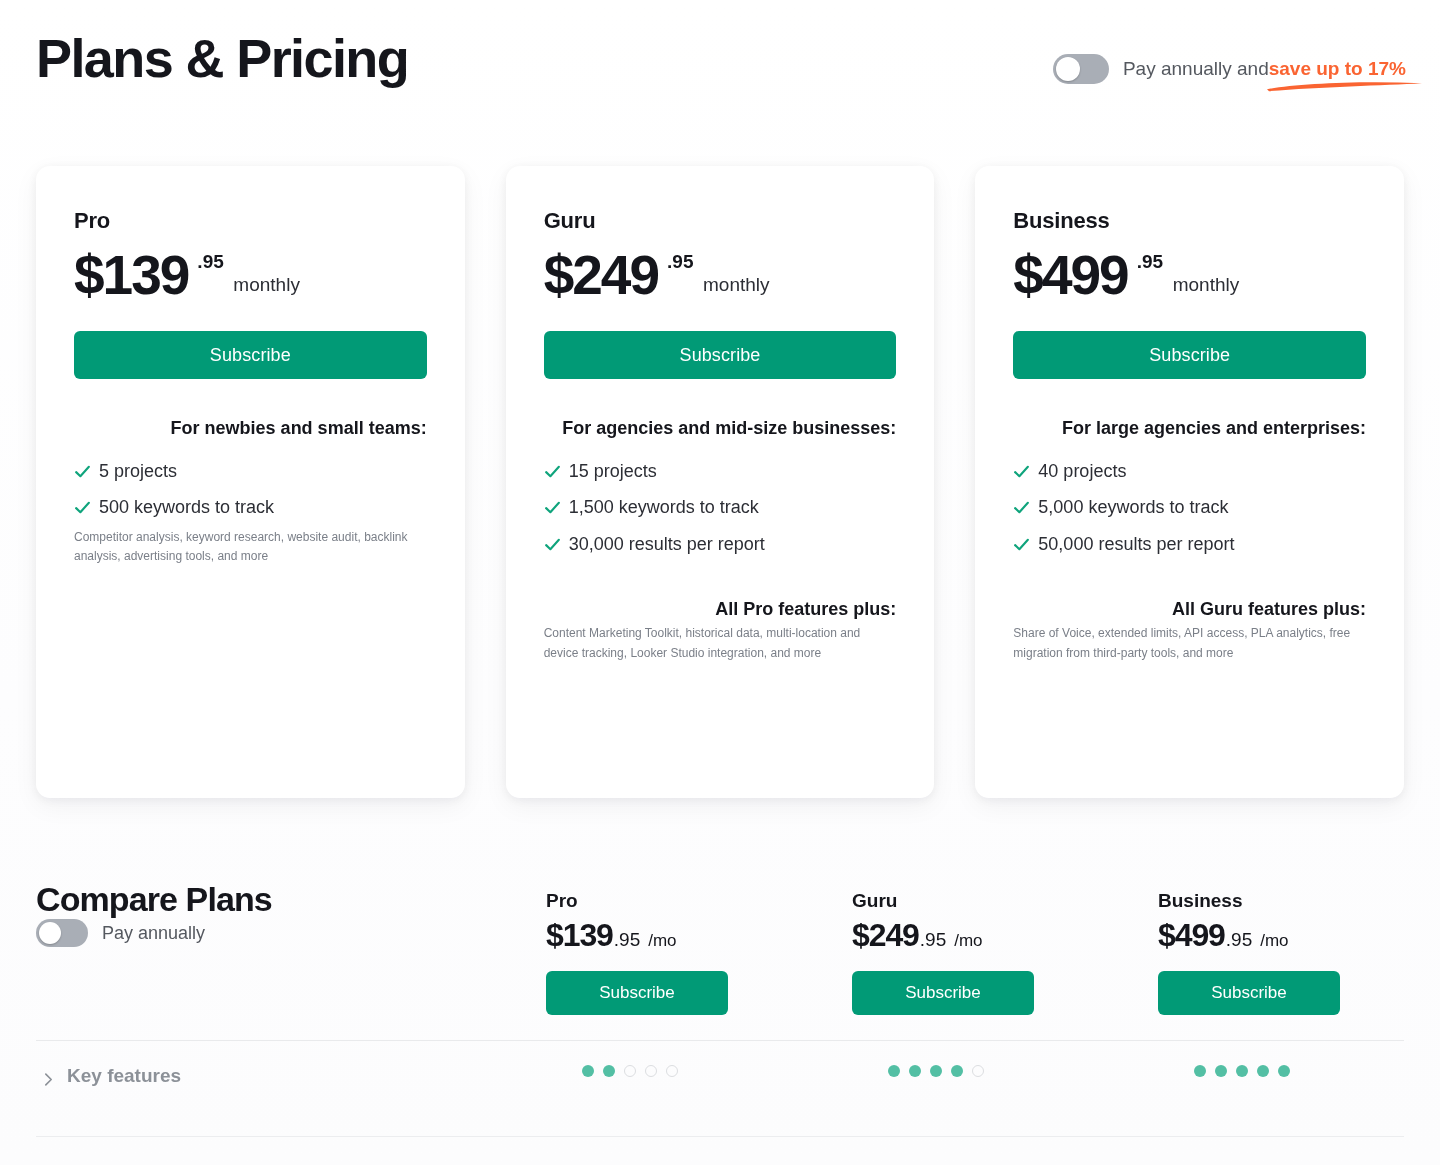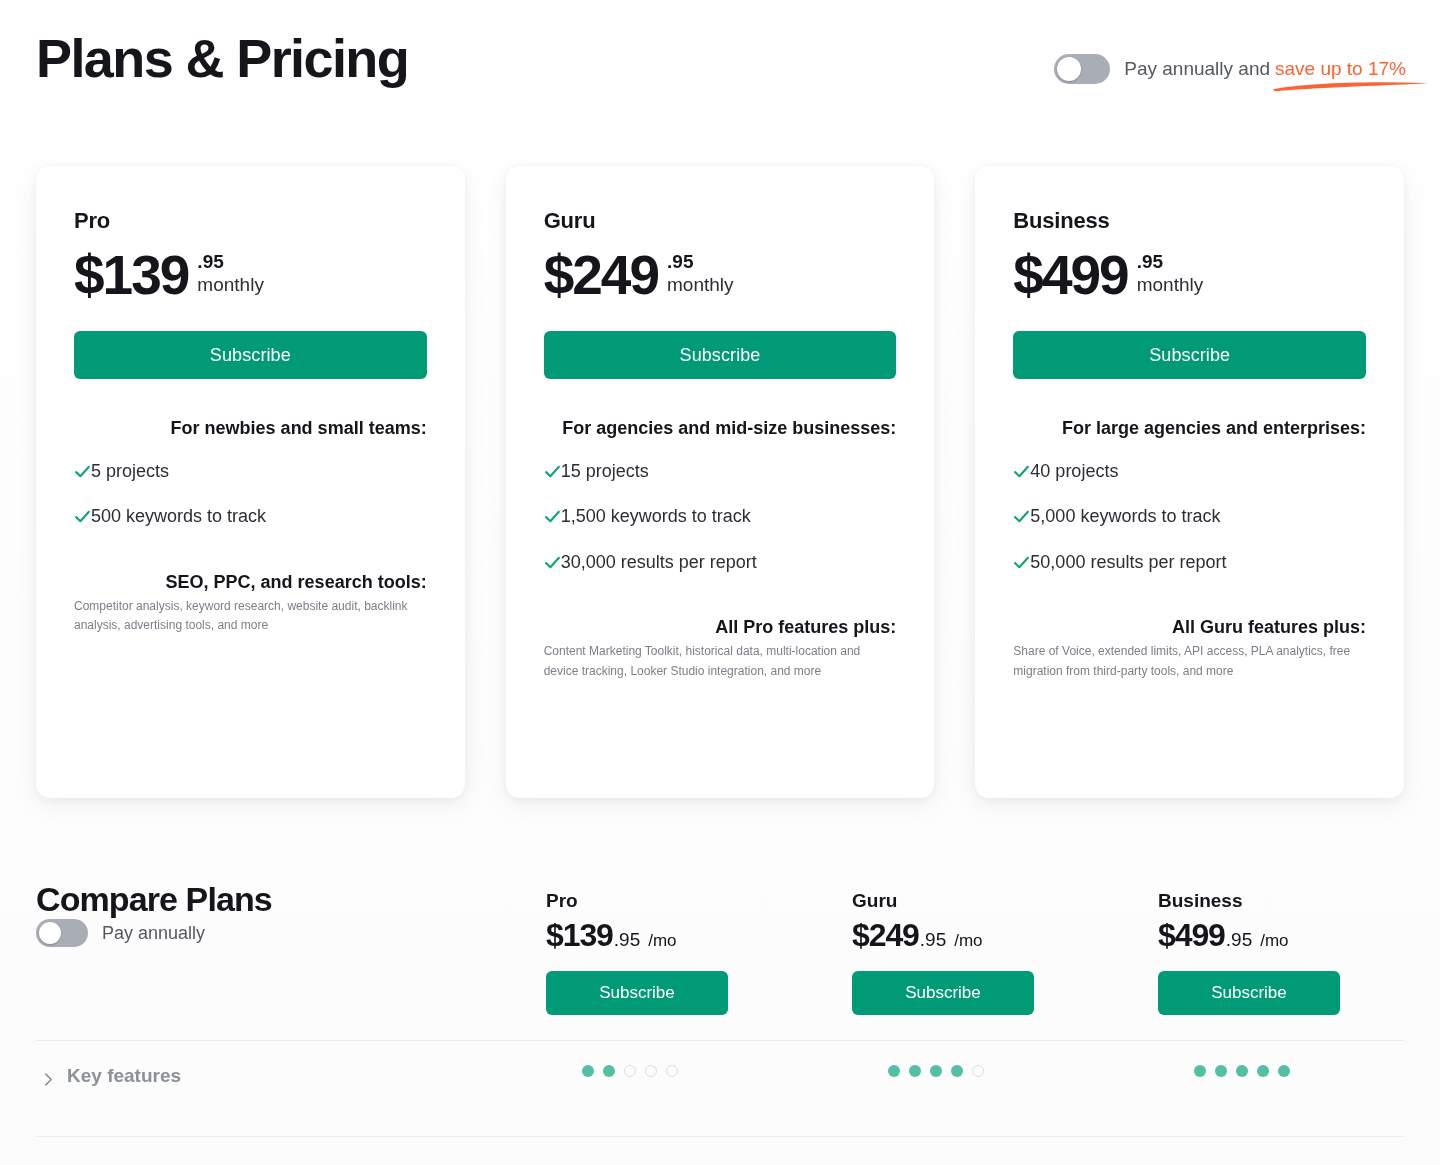--- a/index.html
+++ b/index.html
@@ -74,23 +74,22 @@
     width: 22px; height: 22px; top: 3px; left: 3px;
   }
 
   .annual-label {
     font-size: 19px;
     color: #54585F;
     white-space: nowrap;
   }
   .save-text {
     position: relative;
-    font-weight: 400;
+    font-weight: 700;
     color: #FA6432;
-    margin-left: 5px;
     white-space: nowrap;
   }
   .swoosh {
     position: absolute;
     left: -4px;
     right: -4px;
     bottom: -13px;
     height: 14px;
     overflow: visible;
   }
@@ -139,20 +138,21 @@
     font-weight: 700;
     color: #15161C;
     line-height: 1.1;
     display: block;
   }
   .price-period {
     font-size: 19px;
     color: #2C2E35;
     display: block;
     line-height: 1.25;
+    margin-left: 36px;
   }
 
   .subscribe-btn {
     margin-top: 28px;
     display: block;
     width: 100%;
     height: 48px;
     border: none;
     border-radius: 6px;
     background: #019A76;
@@ -171,26 +171,25 @@
     line-height: 1.45;
     text-align: right;
   }
   .feature-list {
     list-style: none;
     margin-top: 12px;
   }
   .feature-list li {
     display: flex;
     align-items: flex-start;
-    gap: 0;
+    gap: 8px;
     font-size: 18px;
     color: #2C2E35;
     padding: 6px 0;
     line-height: 1.35;
-    margin-top: 9px;
   }
   .check {
     flex: none;
     width: 17px;
     height: 17px;
     margin-top: 4px;
   }
   .section-body {
     margin-top: 2px;
     font-size: 12px;
@@ -369,21 +368,20 @@
             </svg>
           <span>5 projects</span>
         </li>
         <li>
           <svg class="check" viewBox="0 0 16 16">
               <path d="M2 8.6 L6 12.4 L14 3.6" fill="none" stroke="#0FA47C" stroke-width="2" stroke-linecap="round" stroke-linejoin="round"></path>
             </svg>
           <span>500 keywords to track</span>
         </li>
       </ul>
-      <div class="section-title block-gap">SEO, PPC, and research tools:</div>
       <div class="section-body">Competitor analysis, keyword research, website audit, backlink analysis, advertising tools, and more</div>
     </div>
 
     <div class="card">
       <div class="card-name">Guru</div>
       <div class="price-row">
         <span class="price-main">$249</span>
         <span class="price-side">
           <span class="price-cents">.95</span>
           <span class="price-period">monthly</span>

